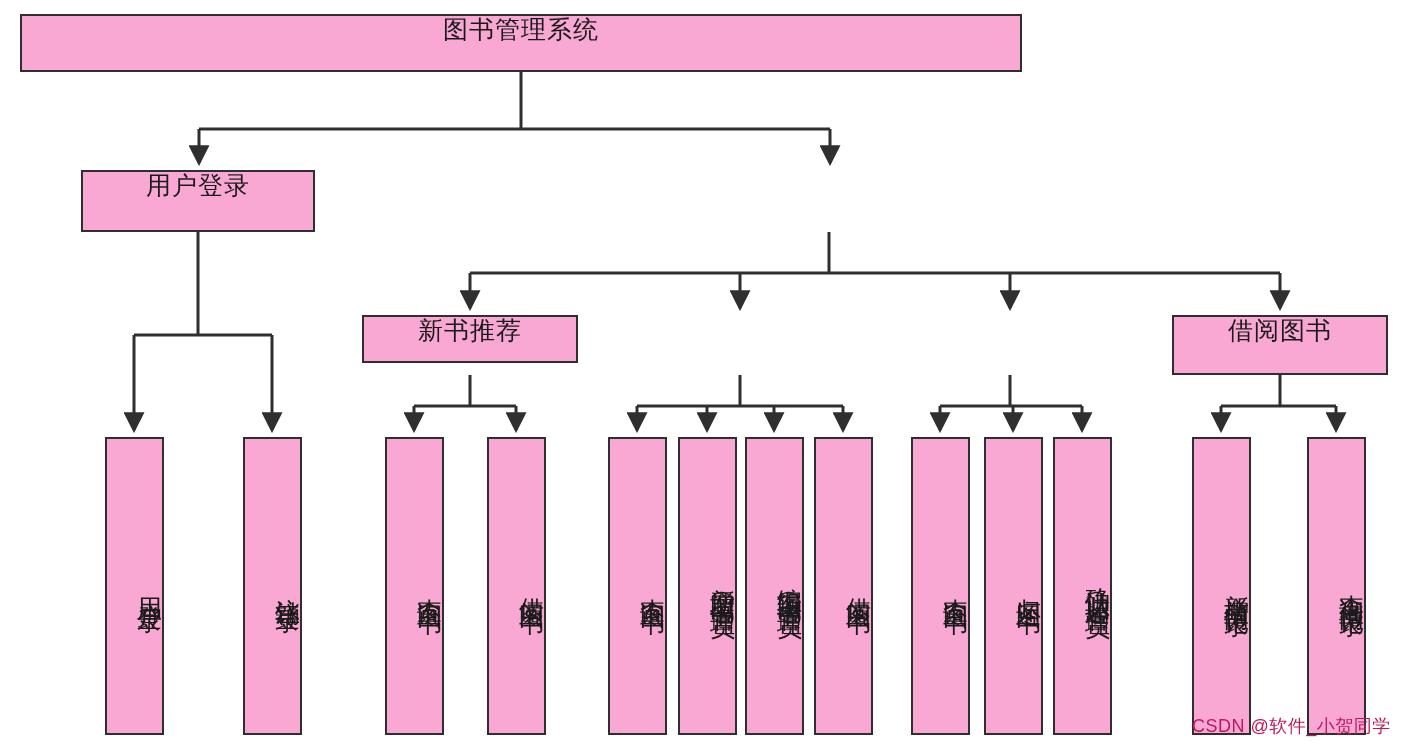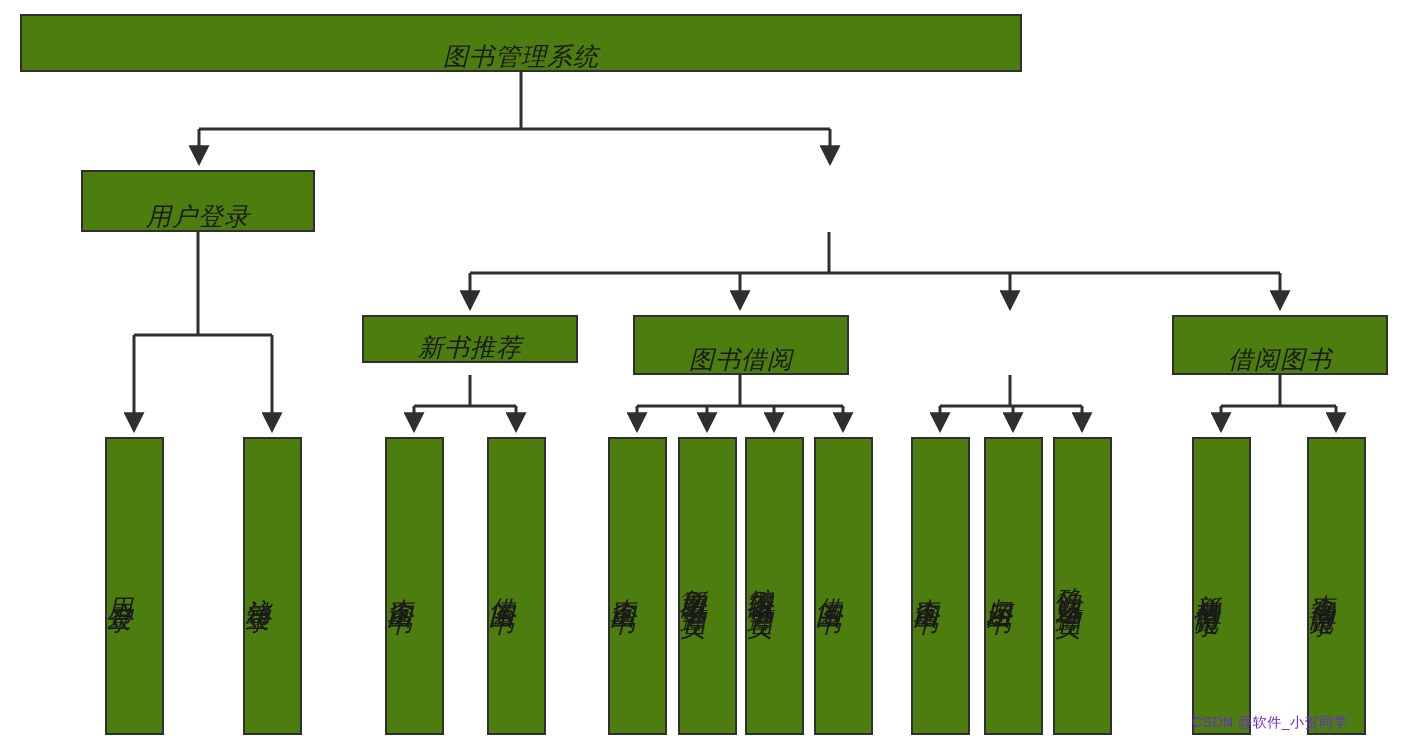--- a/index.html
+++ b/index.html
@@ -14,26 +14,25 @@
     position: relative;
     width: 1405px;
     height: 747px;
     background: #ffffff;
     overflow: hidden;
   }
   .node {
     position: absolute;
     box-sizing: border-box;
     border: 2px solid #2f2f2f;
-    background: #4d7c0f;
+    background: #f9a8d4;
     display: flex;
-    align-items: flex-end;
+    align-items: flex-start;
     justify-content: center;
     color: #1a1a1a;
-    font-style: italic;
   }
   .node.horiz {
     font-size: 25px;
     letter-spacing: 1px;
     line-height: 1.1;
   }
   .node.vert {
     writing-mode: vertical-rl;
     text-orientation: upright;
     font-size: 25px;
@@ -45,22 +44,22 @@
   .edge-layer {
     position: absolute;
     left: 0;
     top: 0;
     width: 1405px;
     height: 747px;
     pointer-events: none;
   }
   .watermark {
     position: absolute;
-    font-size: 14px;
-    color: #6d28d9;
+    font-size: 18px;
+    color: #be185d;
     white-space: nowrap;
     letter-spacing: 0.5px;
   }
 </style>
 </head>
 <body>
 
 <div id="canvas">
 
   <svg class="edge-layer" viewBox="0 0 1405 747" width="1405" height="747" xmlns="http://www.w3.org/2000/svg">
@@ -118,23 +117,20 @@
     <span>图书管理系统</span>
   </div>
 
   <div class="node horiz" style="left:81px; top:170px; width:234px; height:62px;">
     <span>用户登录</span>
   </div>
 
   <div class="node horiz" style="left:362px; top:315px; width:216px; height:48px;">
     <span>新书推荐</span>
   </div>
-  <div class="node horiz" style="left:633px; top:315px; width:216px; height:60px;">
-    <span>图书借阅</span>
-  </div>
   <div class="node horiz" style="left:1172px; top:315px; width:216px; height:60px;">
     <span>借阅图书</span>
   </div>
 
   <div class="node vert" style="left:105px; top:437px; width:59px; height:298px;">
     <span>用户登录</span>
   </div>
   <div class="node vert" style="left:243px; top:437px; width:59px; height:298px;">
     <span>注销登录</span>
   </div>

